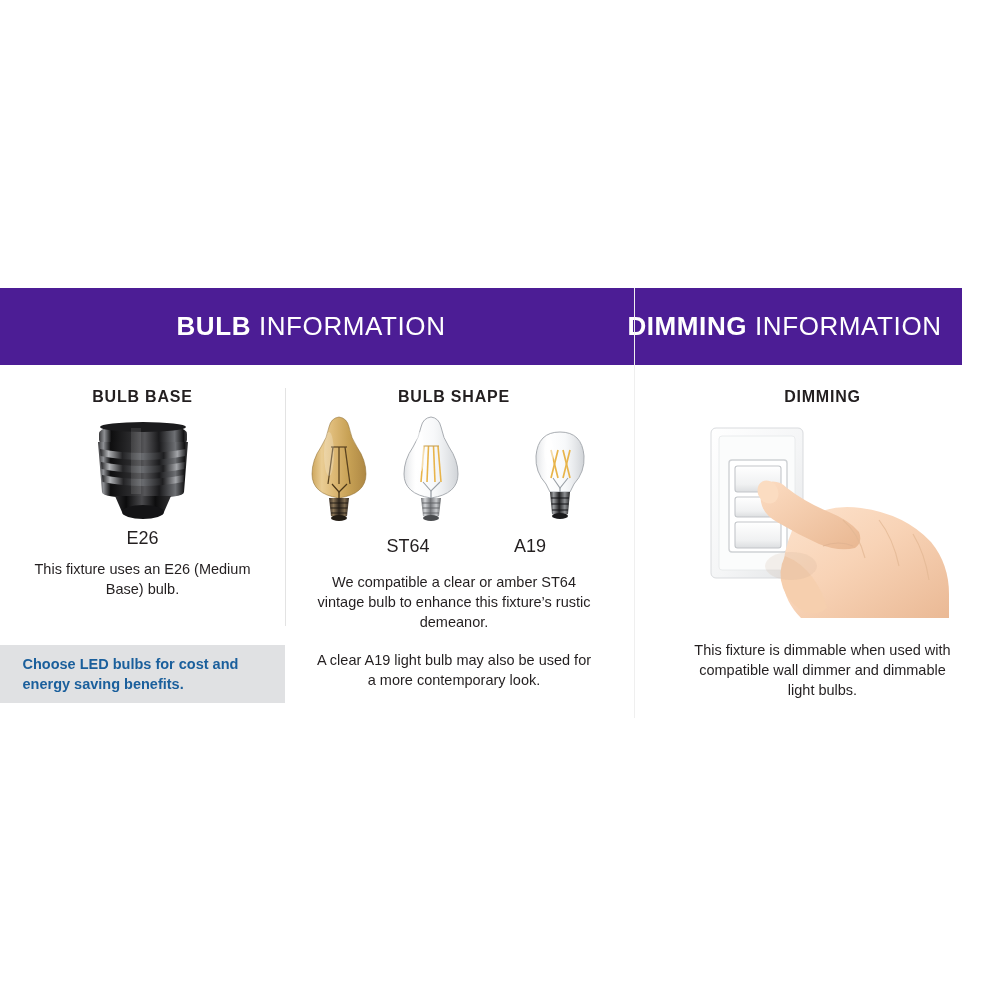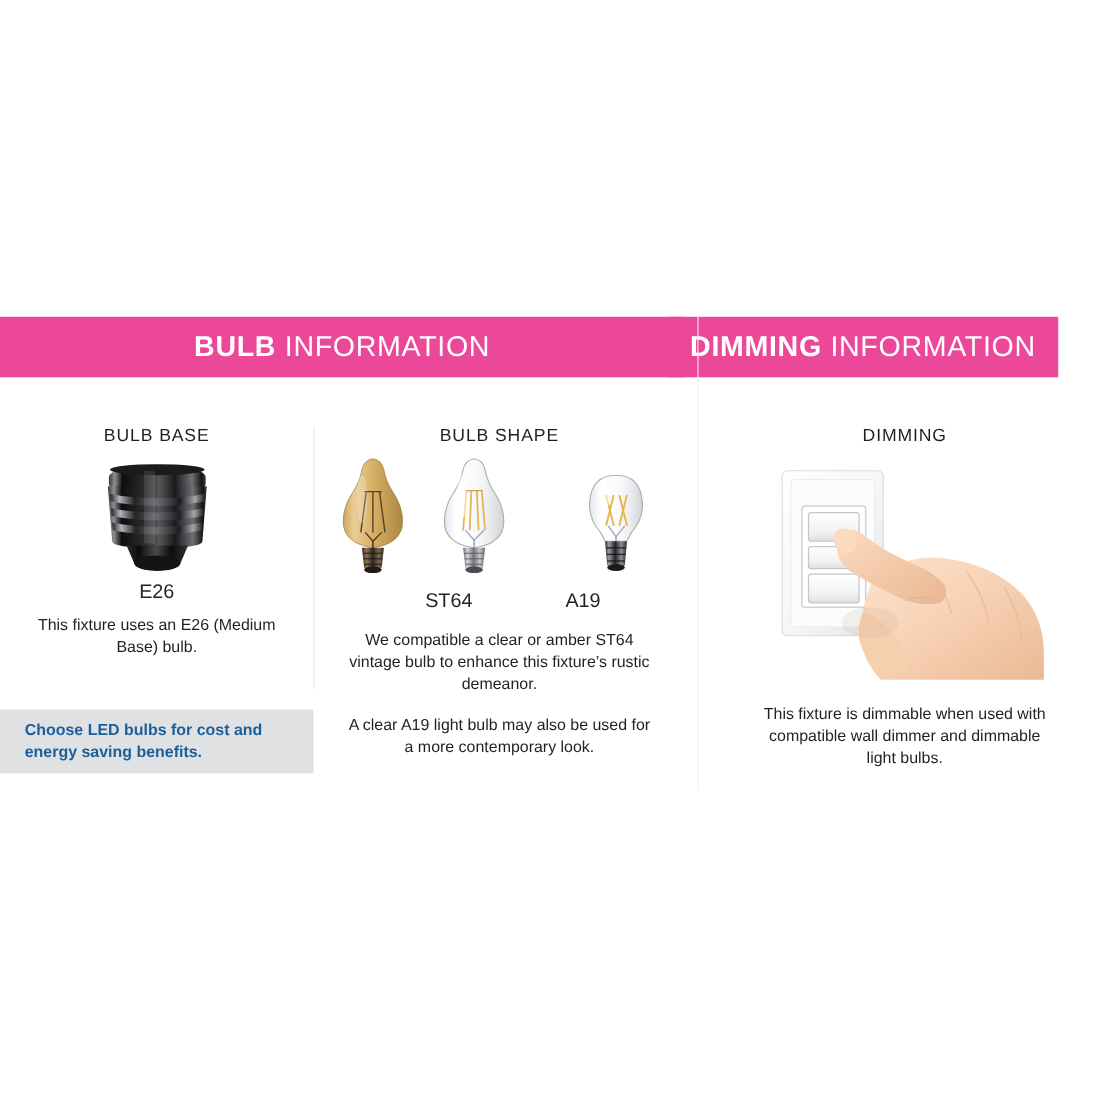--- a/index.html
+++ b/index.html
@@ -13,22 +13,22 @@
     font-family: "Liberation Sans", sans-serif;
     color: #231f20;
     overflow: hidden;
     position: relative;
   }
 
   
   .banner {
     position: absolute;
     top: 288px;
-    height: 55px;
-    background: #ec4899;
+    height: 77px;
+    background: #4c1d95;
     display: flex;
     align-items: center;
     justify-content: center;
   }
   .banner-left  { left: 0px;   width: 622px; }
   .banner-right { left: 607px; width: 355px; }
 
   .banner-title {
     font-size: 26px;
     letter-spacing: 0.6px;
@@ -51,21 +51,21 @@
   .col {
     position: absolute;
     text-align: center;
   }
   .col-base  { left: 0px;   width: 285px; top: 388px; }
   .col-shape { left: 286px; width: 336px; top: 388px; }
   .col-dim   { left: 645px; width: 355px; top: 388px; }
 
   .col-heading {
     font-size: 16px;
-    font-weight: 400;
+    font-weight: 700;
     letter-spacing: 0.8px;
     color: #231f20;
     margin: 0 0 6px 0;
   }
 
   .img-area {
     display: flex;
     align-items: flex-end;
     justify-content: center;
   }

